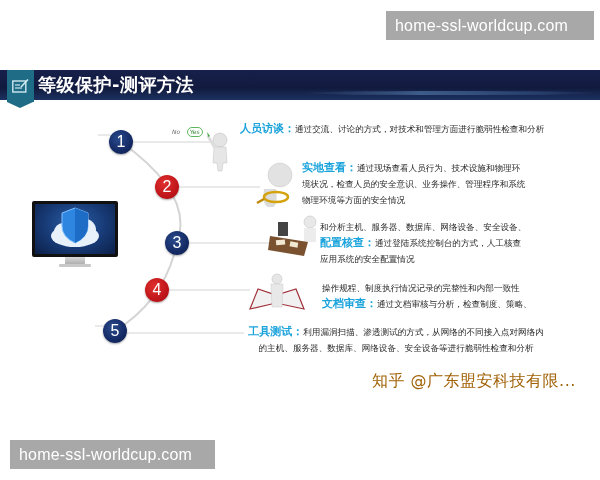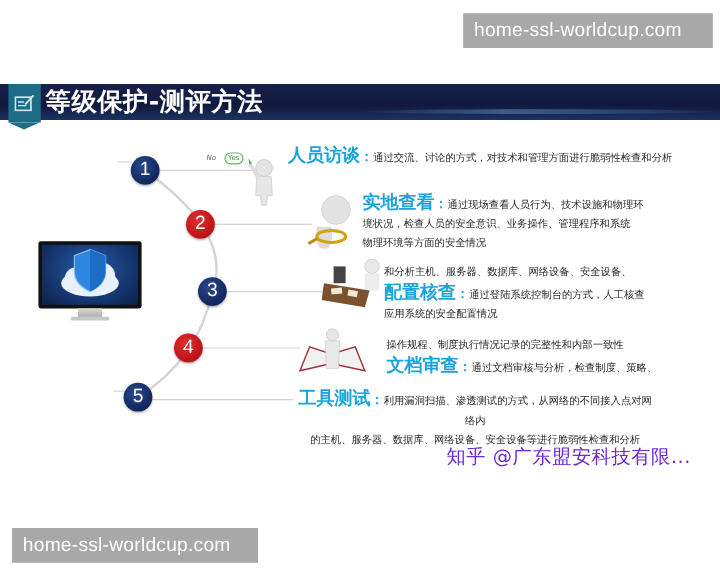--- a/index.html
+++ b/index.html
@@ -12,42 +12,42 @@
 
   .header { position:absolute; left:0; top:70px; width:600px; height:30px;
             background:linear-gradient(180deg,#17204a 0%,#111a3e 60%,#1c3260 100%); }
   .header .sheen { position:absolute; left:300px; right:0; bottom:5px; height:4px;
             background:linear-gradient(90deg,rgba(90,140,200,0) 0%,rgba(110,160,210,.45) 40%,rgba(90,140,200,.25) 80%,rgba(90,140,200,0) 100%);
             border-radius:50%; }
   .header-tab { position:absolute; left:7px; top:70px; width:27px; height:32px; background:#1f6c86; }
   .header-tab:after { content:""; position:absolute; left:0; top:32px; border-left:13.5px solid transparent;
             border-right:13.5px solid transparent; border-top:6px solid #1f6c86; }
   .header-tab svg { position:absolute; left:5px; top:9px; }
-  .header-title { position:absolute; left:38px; top:71px; color:#ffffff; font-size:21px; font-weight:bold;
+  .header-title { position:absolute; left:38px; top:71px; color:#ffffff; font-size:18px; font-weight:bold;
             line-height:28px; letter-spacing:0.5px; }
 
   .arc { position:absolute; left:0; top:0; }
   .num { position:absolute; width:24px; height:24px; border-radius:50%; color:#fff; font-size:16px;
          line-height:24px; text-align:center; font-family:"Liberation Sans", sans-serif;
          box-shadow:0 1px 2px rgba(0,0,0,.35); }
   .num.blue { background:radial-gradient(circle at 40% 35%,#2a4a8c 0%,#142a64 60%,#0e1f4e 100%); }
   .num.red { background:radial-gradient(circle at 40% 35%,#e0302f 0%,#c0161a 60%,#9e0f12 100%); }
 
   .monitor { position:absolute; left:32px; top:201px; width:86px; height:56px; background:#111;
              border-radius:2px; padding:3px; box-sizing:border-box; }
   .monitor .screen { width:100%; height:100%; background:radial-gradient(ellipse at 50% 40%,#2d5fa8 0%,#173a75 55%,#0c1f48 100%); position:relative; overflow:hidden; }
   .monitor .stand { position:absolute; left:33px; top:56px; width:20px; height:8px; background:linear-gradient(#d8d8d8,#a9a9a9); }
   .monitor .base { position:absolute; left:27px; top:63px; width:32px; height:3px; background:#c8c8c8; border-radius:1px; }
 
-  .item-title { font-weight:bold; color:#1ba3dc; font-size:15px; }
+  .item-title { font-weight:bold; color:#1ba3dc; font-size:11px; }
   .item-text { position:absolute; font-size:8.6px; line-height:16px; color:#2a2a2a; }
   .item-text .colon { color:#1ba3dc; font-weight:bold; font-size:11px; }
 
   .fig { position:absolute; }
-  .zhihu { position:absolute; left:372px; top:371px; color:#6d28d9; font-size:16px; letter-spacing:0.5px;text-align:right; }
+  .zhihu { position:absolute; left:372px; top:371px; color:#a16207; font-size:16px; letter-spacing:0.5px;text-align:right; }
 </style>
 </head>
 <body>
 
 <div class="wm wm-top">home-ssl-worldcup.com</div>
 
 <div class="header">
     <div class="sheen"></div>
   </div>
 <div class="header-tab">

